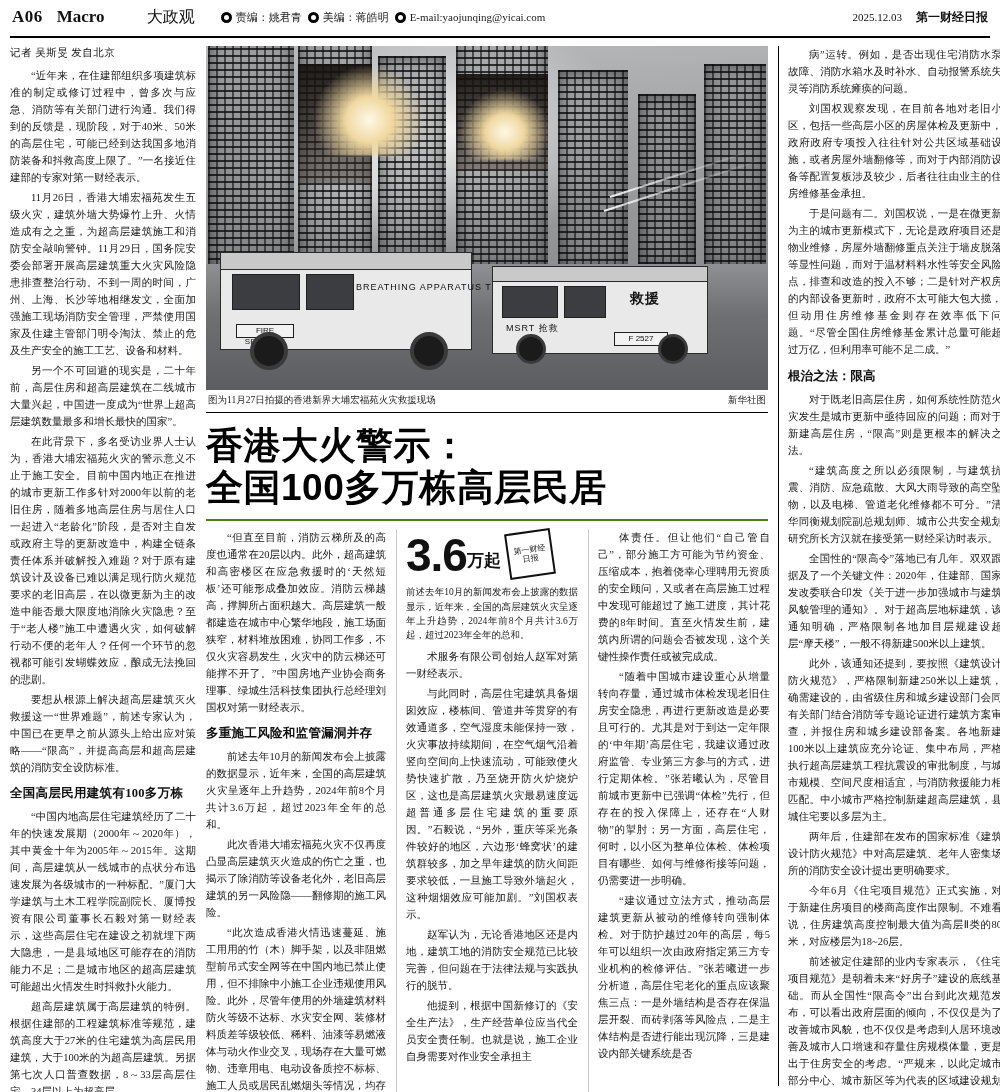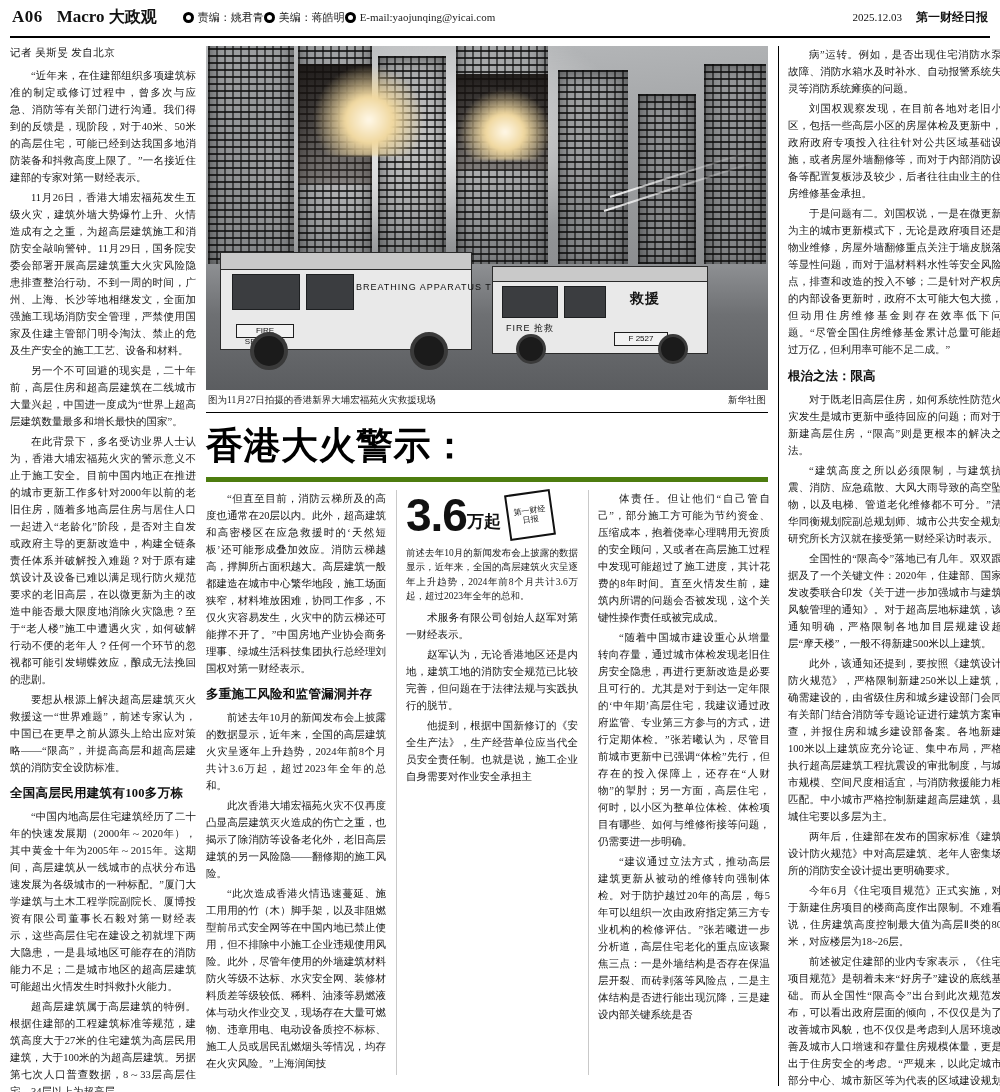--- a/index.html
+++ b/index.html
@@ -38,28 +38,29 @@
     margin-right: 14px;
   }
   .mh-section {
     font-size: 17px;
     font-weight: bold;
     font-family: "Liberation Serif", serif;
     margin-right: 4px;
   }
   .mh-section-cn {
     font-size: 16px;
-    font-weight: bold;
+    font-weight: normal;
     margin-right: 26px;
+    margin-left: 38px;
   }
   .mh-credits {
     display: flex;
     align-items: center;
     font-size: 11px;
-    gap: 0;
+    gap: 6px;
     color: #222;
   }
   .mh-credit {
     display: flex;
     align-items: center;
     gap: 4px;
     white-space: nowrap;
   }
   .dot-icon {
     display: inline-block;
@@ -237,21 +238,21 @@
     padding: 4px 2px 0 2px;
     border-bottom: 1px solid #000;
     padding-bottom: 5px;
     color:#222;
   }
   .photo-caption .src { margin-left:auto; }
 
   
   .headline {
     padding: 12px 0 10px 0;
-    border-bottom: 5px solid #4d7c0f;
+    border-bottom: 2px solid #4d7c0f;
   }
   .headline div {
     font-family: "Liberation Sans", sans-serif;
     font-weight: bold;
     font-size: 37px;
     line-height: 1.14;
     letter-spacing: 0.5px;
     color:#000;
   }
 
@@ -379,52 +380,54 @@
           <div class="truck-label" style="left:150px; top:236px;">BREATHING APPARATUS TENDER</div>
           <div class="plate" style="left:30px; top:278px; width:56px; height:12px;">FIRE SERVICES</div>
           <div class="wheel" style="left:44px;  top:286px;"></div>
           <div class="wheel" style="left:204px; top:286px;"></div>
 
           <div class="truck" style="left:286px; top:220px; width:214px; height:86px;"></div>
           <div class="truck truck-dark" style="left:286px; top:220px; width:214px; height:14px;"></div>
           <div class="win" style="left:296px; top:240px; width:54px; height:30px;"></div>
           <div class="win" style="left:358px; top:240px; width:40px; height:30px;"></div>
           <div class="truck-label" style="left:424px; top:244px; font-size:14px; font-weight:bold;">救援</div>
-          <div class="truck-label" style="left:300px; top:276px;">FIRE 抢救</div>
+          <div class="truck-label" style="left:300px; top:276px;">MSRT 抢救</div>
           <div class="plate" style="left:408px; top:286px; width:52px; height:12px;">F 2527</div>
           <div class="wheel small" style="left:310px; top:288px;"></div>
           <div class="wheel small" style="left:452px; top:288px;"></div>
         </div>
         <div class="photo-caption">
           <span>图为11月27日拍摄的香港新界大埔宏福苑火灾救援现场</span>
           <span class="src">新华社图</span>
         </div>
       </div>
 
       <div class="headline">
         <div>香港大火警示：</div>
+        <div>全国100多万栋高层民居</div>
       </div>
 
       <div class="mid-lower">
         <div class="mcol">
           <p class="body">“但直至目前，消防云梯所及的高度也通常在20层以内。此外，超高建筑和高密楼区在应急救援时的‘天然短板’还可能形成叠加效应。消防云梯越高，撑脚所占面积越大。高层建筑一般都建造在城市中心繁华地段，施工场面狭窄，材料堆放困难，协同工作多，不仅火灾容易发生，火灾中的防云梯还可能撑不开了。”中国房地产业协会商务理事、绿城生活科技集团执行总经理刘国权对第一财经表示。</p>
           <h3 class="subhead">多重施工风险和监管漏洞并存</h3>
           <p class="body">前述去年10月的新闻发布会上披露的数据显示，近年来，全国的高层建筑火灾呈逐年上升趋势，2024年前8个月共计3.6万起，超过2023年全年的总和。</p>
           <p class="body">此次香港大埔宏福苑火灾不仅再度凸显高层建筑灭火造成的伤亡之重，也揭示了除消防等设备老化外，老旧高层建筑的另一风险隐——翻修期的施工风险。</p>
           <p class="body">“此次造成香港火情迅速蔓延、施工用用的竹（木）脚手架，以及非阻燃型前吊式安全网等在中国内地已禁止使用，但不排除中小施工企业违规使用风险。此外，尽管年使用的外墙建筑材料防火等级不达标、水灾安全网、装修材料质差等级较低、稀料、油漆等易燃液体与动火作业交叉，现场存在大量可燃物、违章用电、电动设备质控不标标、施工人员或居民乱燃烟头等情况，均存在火灾风险。”上海润闰技</p>
         </div>
 
         <div class="mcol divider">
           <div class="bignum-block">
             <span class="bignum">3.6</span>
             <span class="bignum-unit">万起</span>
             <span class="stamp">第一财经日报</span>
           </div>
           <p class="bignum-note">前述去年10月的新闻发布会上披露的数据显示，近年来，全国的高层建筑火灾呈逐年上升趋势，2024年前8个月共计3.6万起，超过2023年全年的总和。</p>
           <p class="body">术服务有限公司创始人赵军对第一财经表示。</p>
+          <p class="body">与此同时，高层住宅建筑具备烟囱效应，楼栋间、管道井等贯穿的有效通道多，空气湿度未能保持一致，火灾事故持续期间，在空气烟气沿着竖向空间向上快速流动，可能致使火势快速扩散，乃至烧开防火炉烧炉区，这也是高层建筑火灾最易速度远超普通多层住宅建筑的重要原因。”石毅说，“另外，重庆等采光条件较好的地区，六边形‘蜂窝状’的建筑群较多，加之旱年建筑的防火间距要求较低，一旦施工导致外墙起火，这种烟烟效应可能加剧。”刘国权表示。</p>
           <p class="body">赵军认为，无论香港地区还是内地，建筑工地的消防安全规范已比较完善，但问题在于法律法规与实践执行的脱节。</p>
           <p class="body">他提到，根据中国新修订的《安全生产法》，生产经营单位应当代全员安全责任制。也就是说，施工企业自身需要对作业安全承担主</p>
         </div>
 
         <div class="mcol divider">
           <p class="body">体责任。但让他们“自己管自己”，部分施工方可能为节约资金、压缩成本，抱着侥幸心理聘用无资质的安全顾问，又或者在高层施工过程中发现可能超过了施工进度，其计花费的8年时间。直至火情发生前，建筑内所谓的问题会否被发现，这个关键性操作责任或被完成成。</p>
           <p class="body">“随着中国城市建设重心从增量转向存量，通过城市体检发现老旧住房安全隐患，再进行更新改造是必要且可行的。尤其是对于到达一定年限的‘中年期’高层住宅，我建议通过政府监管、专业第三方参与的方式，进行定期体检。”张若曦认为，尽管目前城市更新中已强调“体检”先行，但存在的投入保障上，还存在“人财物”的掣肘；另一方面，高层住宅，何时，以小区为整单位体检、体检项目有哪些、如何与维修衔接等问题，仍需要进一步明确。</p>
           <p class="body">“建议通过立法方式，推动高层建筑更新从被动的维修转向强制体检。对于防护越过20年的高层，每5年可以组织一次由政府指定第三方专业机构的检修评估。”张若曦进一步分析道，高层住宅老化的重点应该聚焦三点：一是外墙结构是否存在保温层开裂、而砖剥落等风险点，二是主体结构是否进行能出现沉降，三是建设内部关键系统是否</p>
           <p class="body"></p>
         </div>

